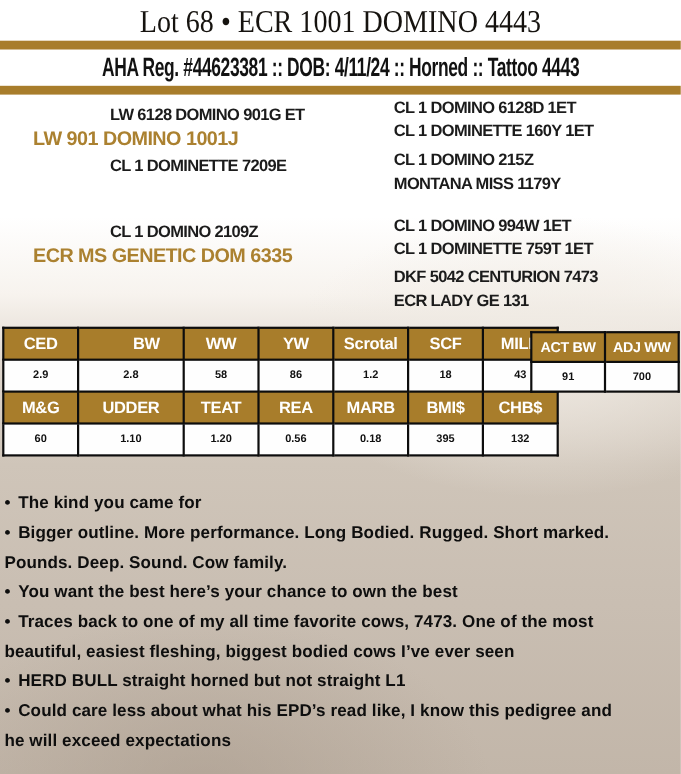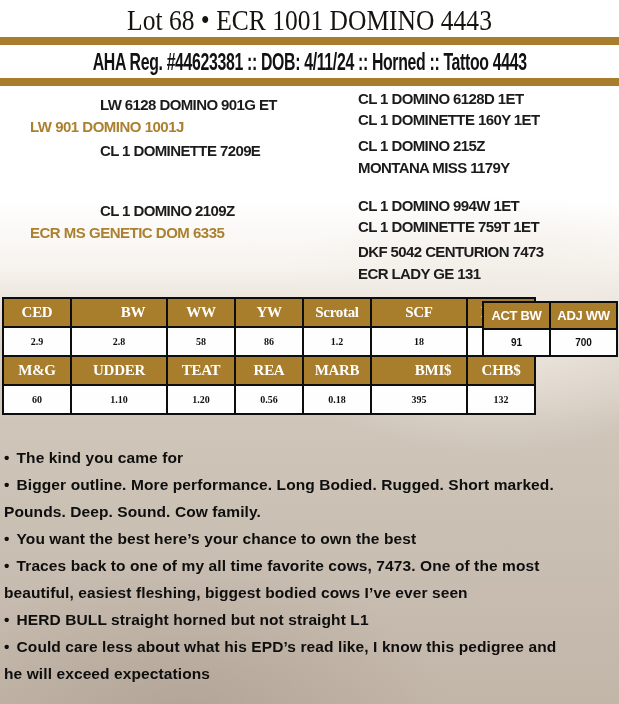--- a/index.html
+++ b/index.html
@@ -22,28 +22,28 @@
   .bar-top { top:37px; }
   .bar-bottom { top:78px; }
   .reg-band { position:absolute; top:46px; left:0; width:619px; height:32px;
     display:flex; align-items:center; justify-content:center; }
   .reg-text { font-weight:bold; font-size:24px; letter-spacing:-0.5px;
     transform:scaleX(0.66); white-space:nowrap; color:#121212; }
 
   
   .ped { position:absolute; font-weight:bold; font-size:15px; letter-spacing:-0.6px;
     color:#1b1b1b; white-space:nowrap; line-height:17px; }
-  .ped-gold { font-size:15px; letter-spacing:-0.5px; }
+  .ped-gold { font-size:18px; letter-spacing:-0.5px; }
 
   
   table { border-collapse:collapse; position:absolute; }
   td { border:2px solid #0d0d0d; text-align:center; vertical-align:middle;
        font-weight:bold; padding:0; white-space:nowrap; }
   .epd-table { left:2px; top:297px; }
-  .epd-table td { width:66px; height:27px;font-family:Liberation Serif, serif; }
+  .epd-table td { width:66px; height:27px; }
   .wt-table { left:482px; top:301px; }
   .wt-table td { width:65px; height:25px; }
   td.h { color:#ffffff; font-size:15px; letter-spacing:-0.3px; }
   .wt-table td.h { font-size:13px; }
   td.v { background:#fefefe; color:#101010; font-size:10px; }
 
   .adj-line { position:absolute; top:421px; left:0; width:530px; text-align:center;
     font-weight:bold; font-size:15px; letter-spacing:0.2px; }
 
   
@@ -98,21 +98,21 @@
       <td class="v">1.2</td>
       <td class="v">18</td>
       <td class="v">43</td>
     </tr>
     <tr>
       <td class="h" style="background:#a87d2b;">M&amp;G</td>
       <td class="h" style="background:#a87d2b;">UDDER</td>
       <td class="h" style="background:#a87d2b;">TEAT</td>
       <td class="h" style="background:#a87d2b;">REA</td>
       <td class="h" style="background:#a87d2b;">MARB</td>
-      <td class="h" style="background:#a87d2b;padding-left:28px;">BMI$</td>
+      <td class="h" style="background:#a87d2b;">BMI$</td>
       <td class="h" style="background:#a87d2b;">CHB$</td>
     </tr>
     <tr>
       <td class="v">60</td>
       <td class="v">1.10</td>
       <td class="v">1.20</td>
       <td class="v">0.56</td>
       <td class="v">0.18</td>
       <td class="v">395</td>
       <td class="v">132</td>

